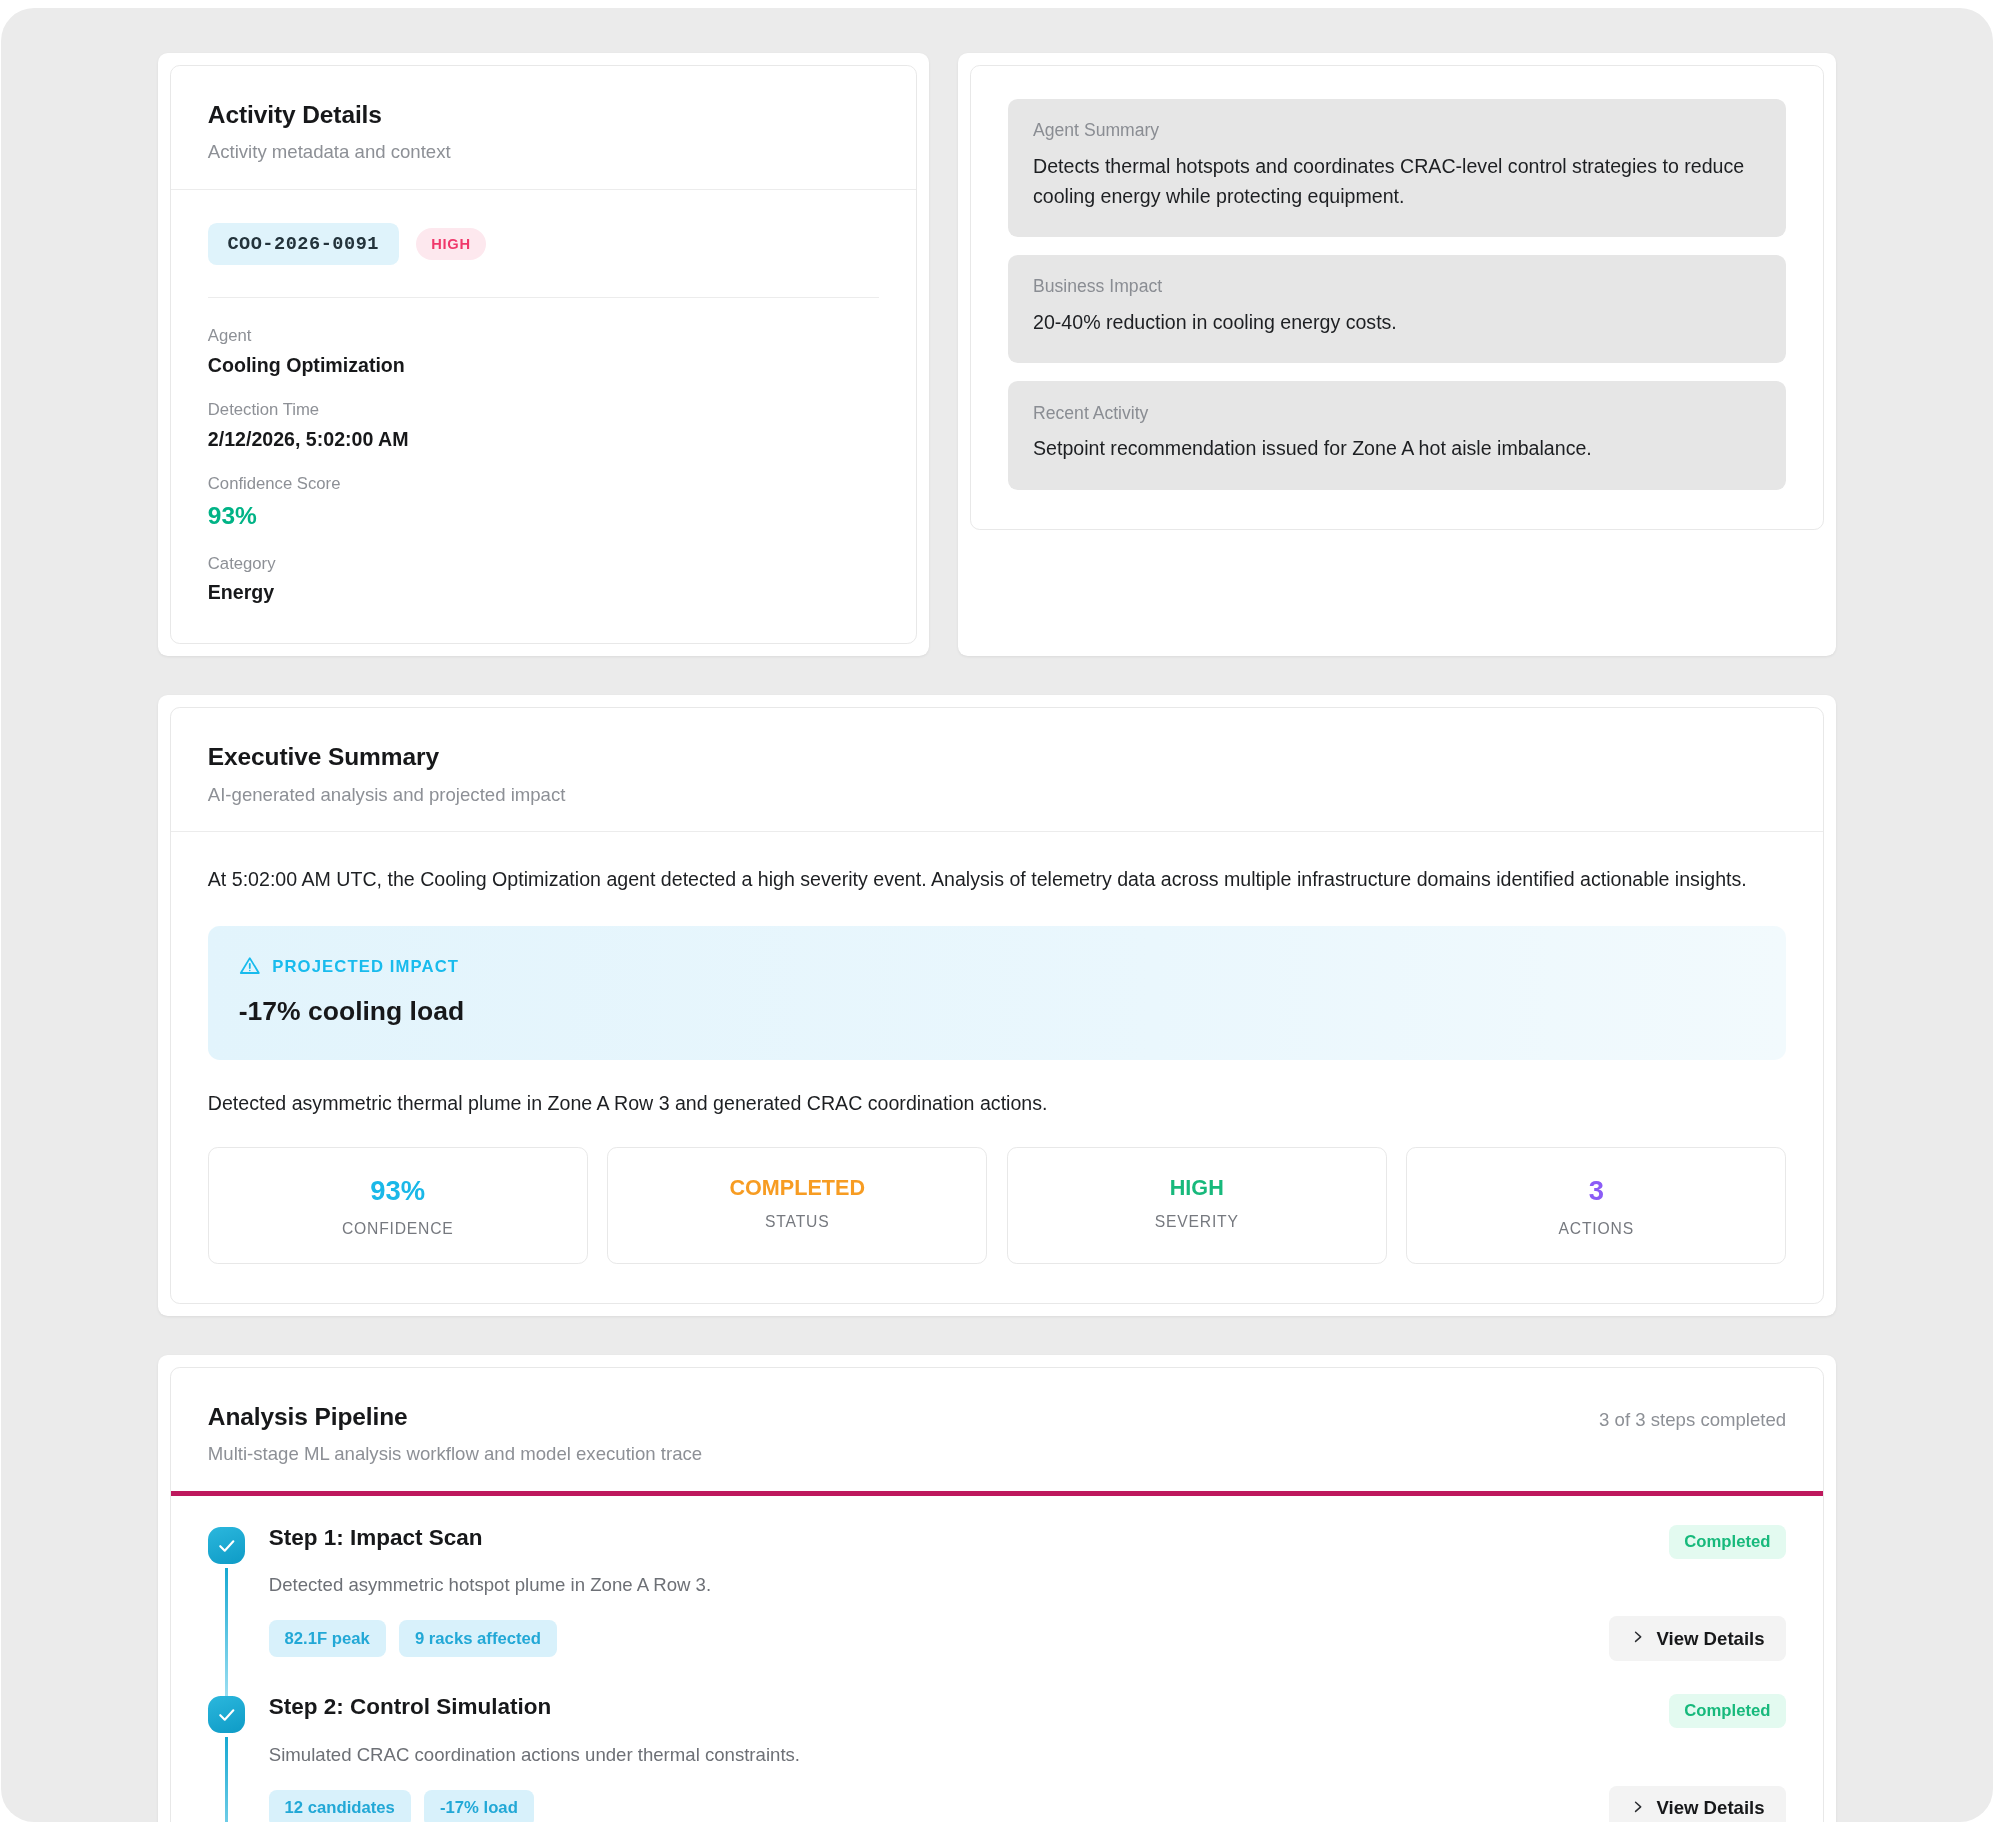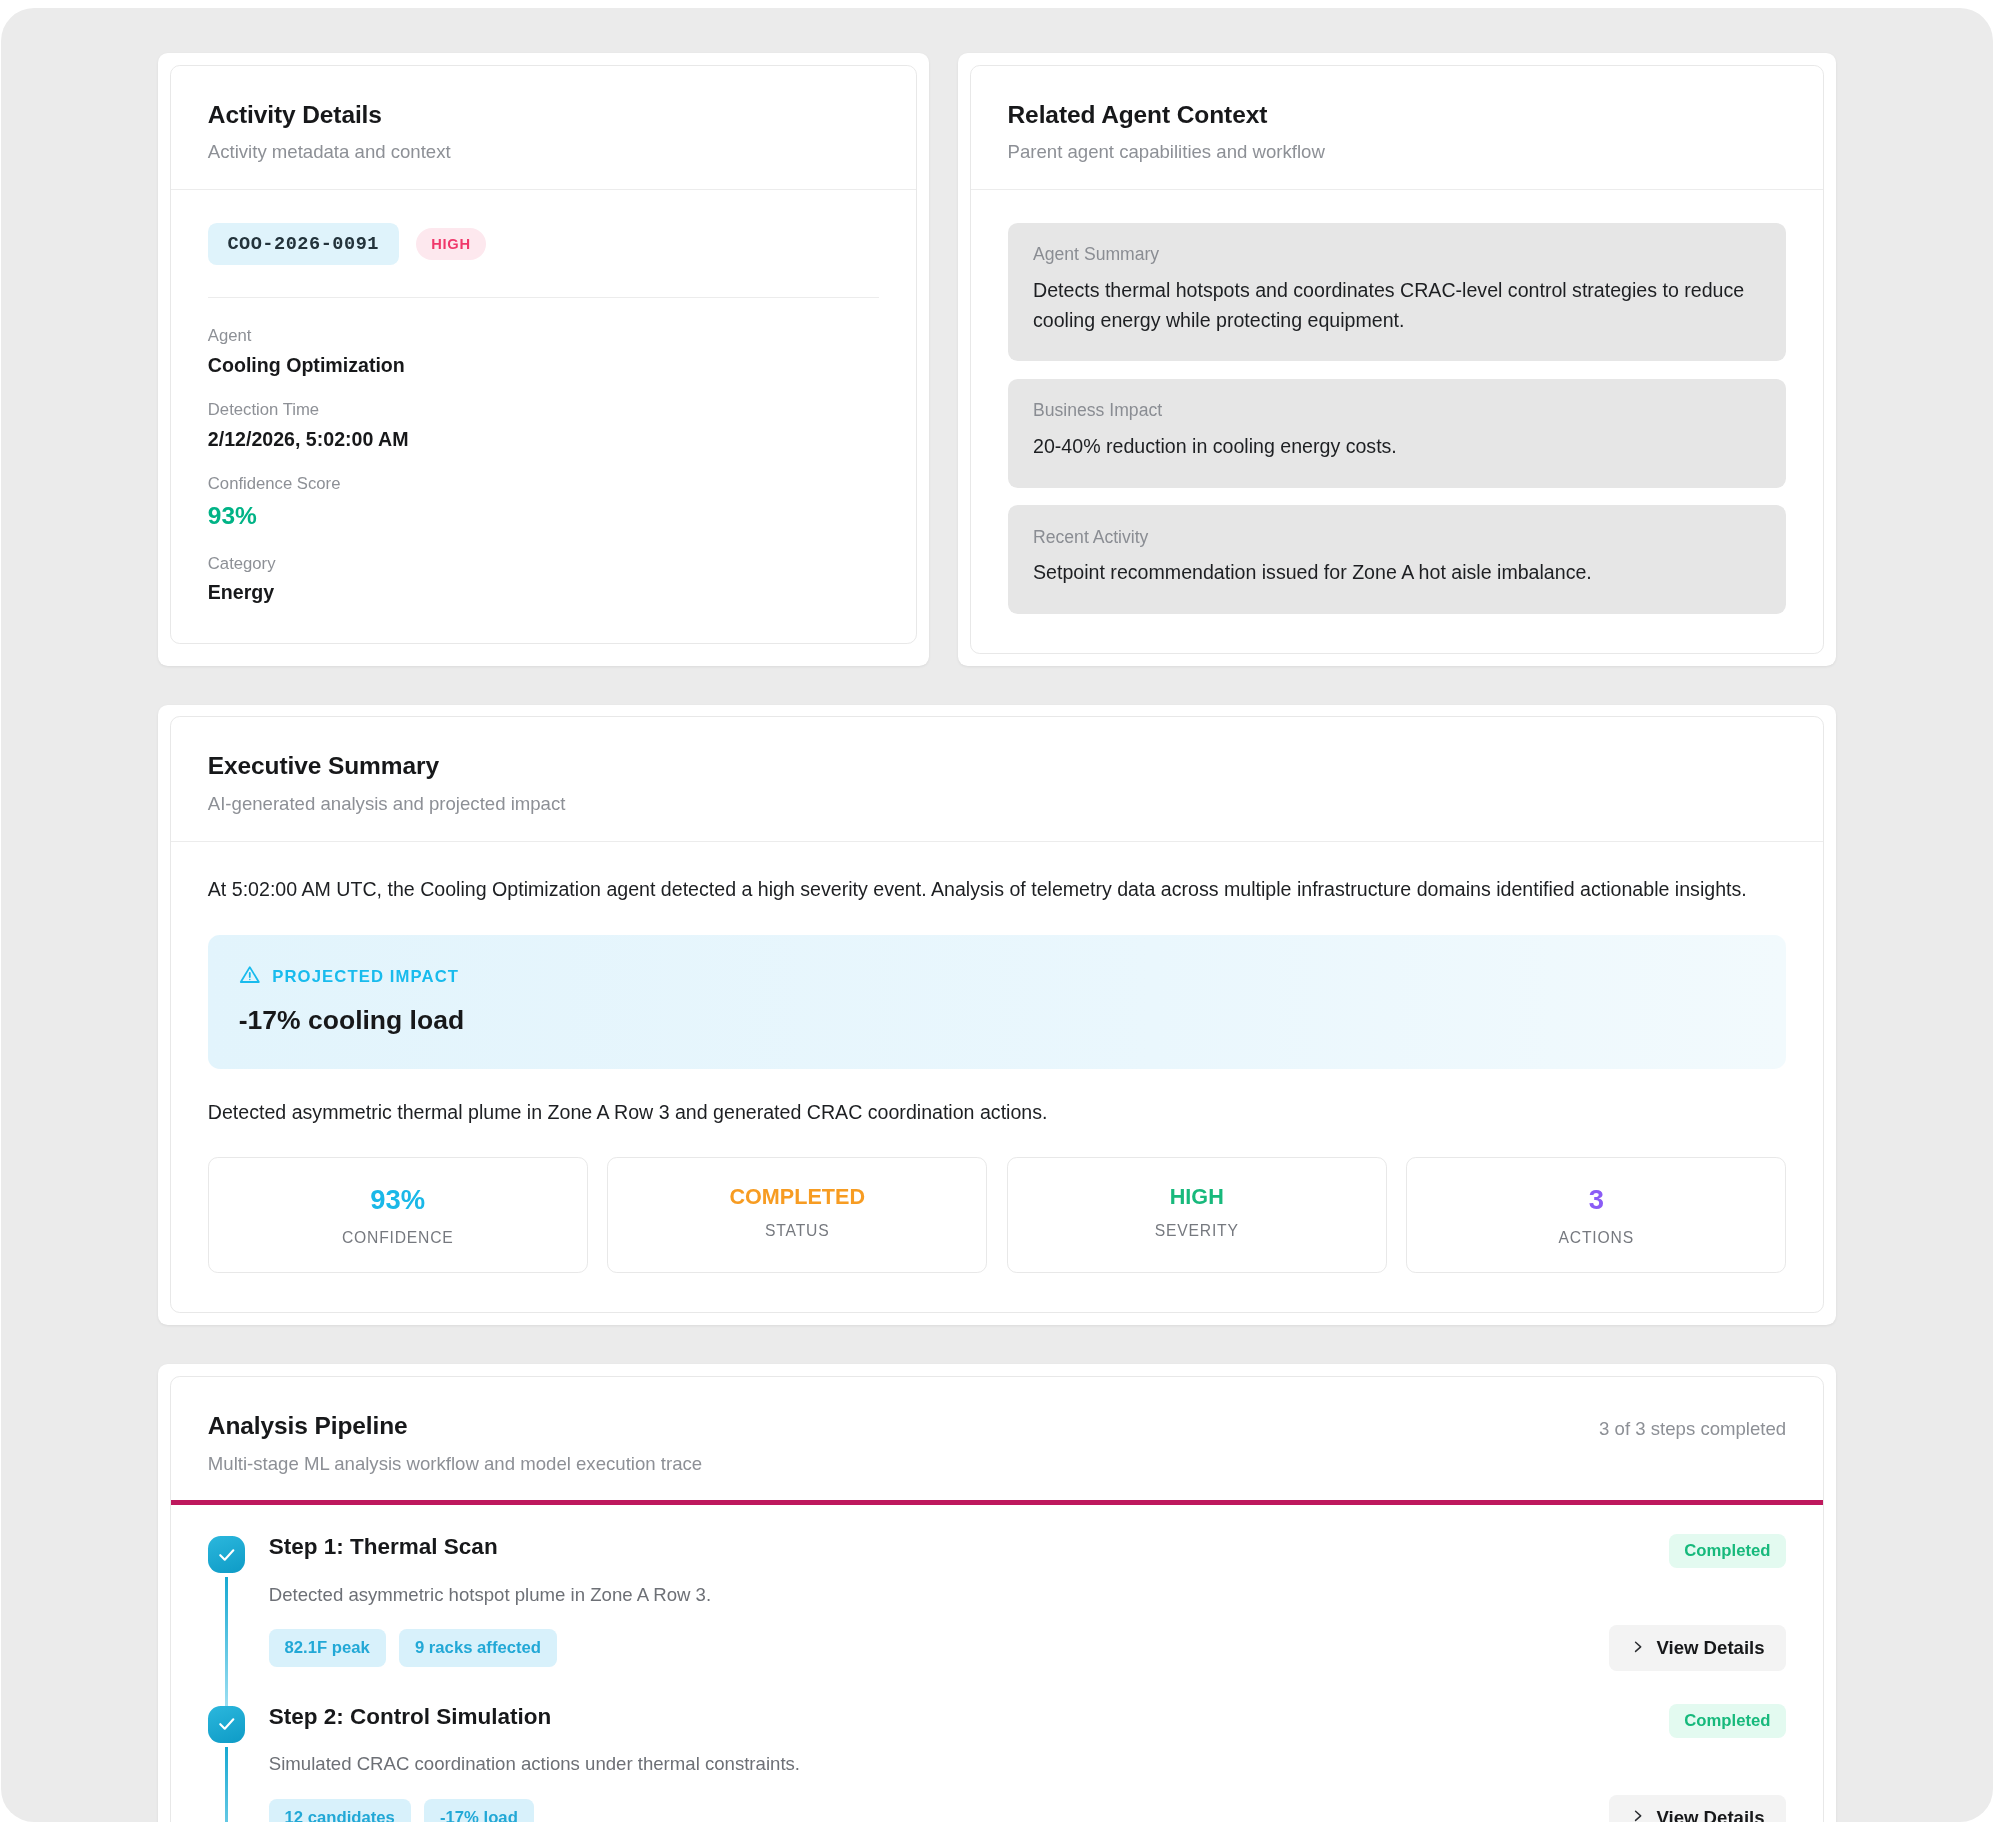--- a/index.html
+++ b/index.html
@@ -260,24 +260,20 @@
           <div class="field">
             <div class="field-label">Category</div>
             <div class="field-value">Energy</div>
           </div>
         </div>
       </div>
     </div>
 
     <div class="panel panel-right">
       <div class="card">
-        <div class="card-head">
-          <div class="card-title">Related Agent Context</div>
-          <div class="card-sub">Parent agent capabilities and workflow</div>
-        </div>
         <div class="card-body">
           <div class="ctx-block">
             <div class="ctx-label">Agent Summary</div>
             <div class="ctx-text">Detects thermal hotspots and coordinates CRAC-level control strategies to reduce cooling energy while protecting equipment.</div>
           </div>
           <div class="ctx-block">
             <div class="ctx-label">Business Impact</div>
             <div class="ctx-text">20-40% reduction in cooling energy costs.</div>
           </div>
           <div class="ctx-block">
@@ -349,21 +345,21 @@
       <div class="steps">
 
         <div class="step">
           <div class="step-line"></div>
           <div class="step-marker">
             <svg width="19.6" height="19.6" viewBox="0 0 24 24" fill="none" stroke="#ffffff" stroke-width="2.6" stroke-linecap="round" stroke-linejoin="round">
               <polyline points="4,12.5 9.5,18 20,6.5"></polyline>
             </svg>
           </div>
           <div class="step-row">
-            <div class="step-title">Step 1: Thermal Scan</div>
+            <div class="step-title">Step 1: Impact Scan</div>
             <div class="status-pill">Completed</div>
           </div>
           <div class="step-desc">Detected asymmetric hotspot plume in Zone A Row 3.</div>
           <div class="step-footer">
             <div class="tags">
               <span class="tag">82.1F peak</span>
               <span class="tag">9 racks affected</span>
             </div>
             <button class="view-btn">
               <span class="chev">

